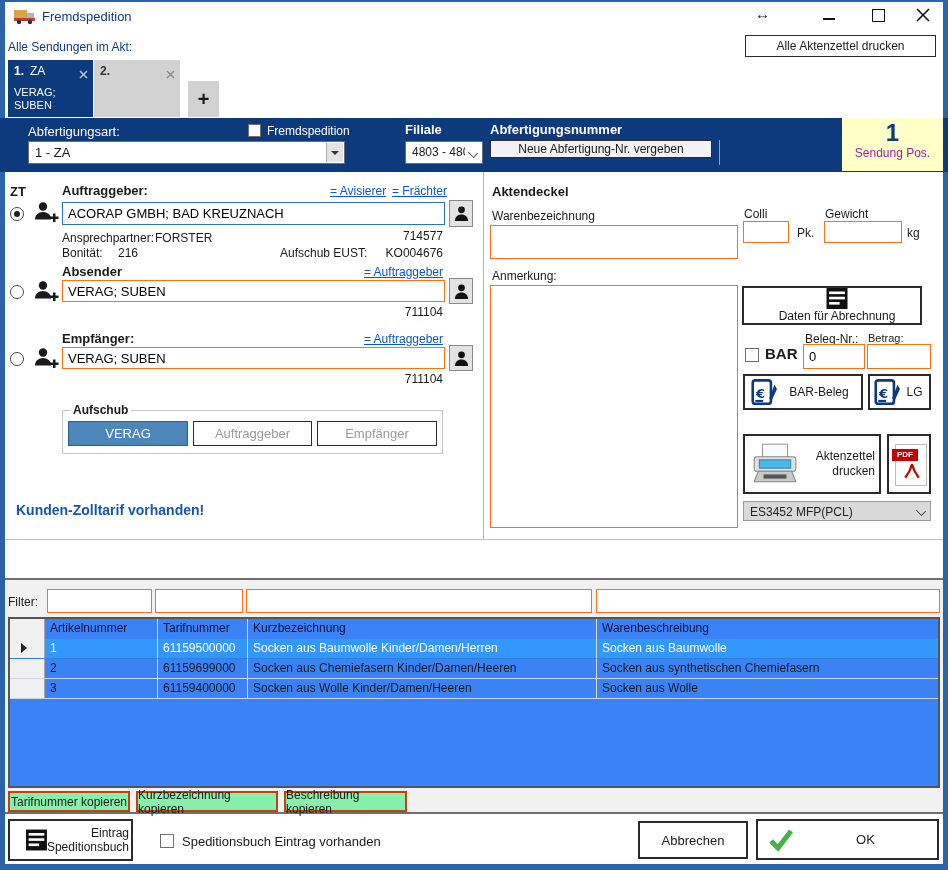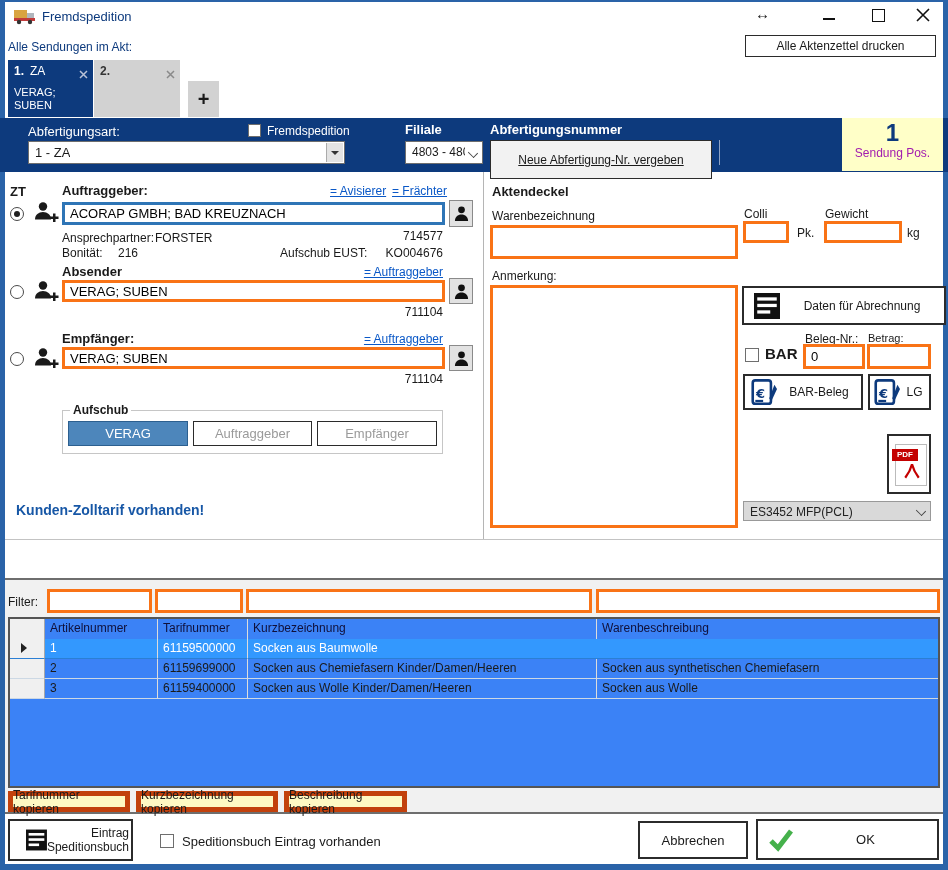--- a/index.html
+++ b/index.html
@@ -5,24 +5,24 @@
   html,body {margin:0;padding:0;background:#fff;}
   * {box-sizing:border-box;}
   .win {position:relative;width:948px;height:870px;background:#ffffff;font-family:"Liberation Sans",sans-serif;color:#1a1a1a;overflow:hidden;}
   .abs {position:absolute;}
   .strip {position:absolute;background:#2a63a8;}
   .navy {color:#0d3a7d;}
   .lbl {font-size:12px;}
   .blbl {font-size:13px;font-weight:bold;}
   .wlbl {color:#fff;font-size:13px;}
   .link {font-size:12px;color:#0a58c7;text-decoration:underline;cursor:pointer;}
-  .inp {position:absolute;border:3px solid #f97316;background:#fff;font-family:"Liberation Sans",sans-serif;font-size:13px;padding:2px 5px;outline:none;}
+  .inp {position:absolute;border:1px solid #f97316;background:#fff;font-family:"Liberation Sans",sans-serif;font-size:13px;padding:2px 5px;outline:none;}
   .btn {position:absolute;background:#fff;border:1px solid #2b2b2b;font-family:"Liberation Sans",sans-serif;font-size:12px;color:#1a1a1a;display:flex;align-items:center;justify-content:center;cursor:pointer;}
   .btn2 {border-width:2px;padding-left:16px;}
-  .graybtn {background:#fef9c3;border:5px solid #c2410c;}
+  .graybtn {background:#86efac;border:2px solid #c2410c;}
   .radio {position:absolute;width:14px;height:14px;border:1px solid #4a4a4a;border-radius:50%;background:#fff;}
   .radio.sel::after {content:"";position:absolute;left:3px;top:3px;width:6px;height:6px;border-radius:50%;background:#1f1f1f;}
   .cb {position:absolute;width:13px;height:13px;border:1px solid #6e6e6e;background:#fff;}
   .combo {position:absolute;background:#fff;border:1px solid #6e6e6e;font-size:13px;}
   .combo .txt {position:absolute;left:6px;top:3px;white-space:nowrap;overflow:hidden;text-align:right;}
   .ddbtn {position:absolute;right:1px;top:1px;bottom:1px;width:17px;background:#e3e3e3;border-left:1px solid #ababab;}
   .ddbtn::after {content:"";position:absolute;left:4px;top:8px;border:4px solid transparent;border-top-color:#333;}
   .chev {position:absolute;right:5px;top:7px;width:8px;height:8px;border-right:1.5px solid #444;border-bottom:1.5px solid #444;transform:rotate(45deg) scale(1,0.8);}
   .grp {position:absolute;border:1px solid #c6c6c6;}
   .grp-legend {position:absolute;background:#fff;padding:0 3px;font-size:12px;font-weight:bold;}
@@ -93,21 +93,21 @@
     <div class="combo" style="left:28px;top:23px;width:317px;height:23px;">
       <span class="txt">1 - ZA</span>
       <span class="ddbtn"></span>
     </div>
     <span class="abs wlbl" style="left:405px;top:4px;font-weight:bold;">Filiale</span>
     <div class="combo" style="left:405px;top:23px;width:78px;height:23px;font-size:12px;">
       <span class="txt ellip" style="right:17px;">4803 - 480</span>
       <span class="chev"></span>
     </div>
     <span class="abs wlbl" style="left:490px;top:4px;font-weight:bold;">Abfertigungsnummer</span>
-    <div class="btn" style="left:490px;top:22px;width:222px;height:39px;background:#f2f2f2;text-decoration:underline;">Neue Abfertigung-Nr. vergeben</div>
+    <div class="btn" style="left:490px;top:22px;width:222px;height:18px;background:#f2f2f2;">Neue Abfertigung-Nr. vergeben</div>
     <div class="abs" style="left:719px;top:22px;width:1px;height:25px;background:#8fa3c4;"></div>
   </div>
   <div class="abs" style="left:842px;top:118px;width:101px;height:53px;background:#ffffc8;text-align:center;">
     <div style="margin-top:2px;font-size:24px;font-weight:bold;color:#0d3a7d;line-height:26px;">1</div>
     <div style="font-size:12px;color:#a21caf;">Sendung Pos.</div>
   </div>
 
   <div class="abs" style="left:483px;top:172px;width:1px;height:367px;background:#b5b5b5;"></div>
   <div class="abs" style="left:5px;top:539px;width:938px;height:1px;background:#c3c3c3;"></div>
 
@@ -190,21 +190,21 @@
   <textarea class="inp" style="left: 490px; top: 225px; width: 248px; height: 34px; resize: none;"></textarea>
   <span class="abs lbl" style="left:744px;top:207px;">Colli</span>
   <input class="inp" style="left: 743px; top: 221px; width: 46px; height: 22px;">
   <span class="abs lbl" style="left:797px;top:226px;">Pk.</span>
   <span class="abs lbl" style="left:825px;top:207px;">Gewicht</span>
   <input class="inp" style="left: 824px; top: 221px; width: 78px; height: 22px;">
   <span class="abs lbl" style="left:907px;top:226px;">kg</span>
   <span class="abs lbl" style="left:492px;top:269px;">Anmerkung:</span>
   <textarea class="inp" style="left: 490px; top: 285px; width: 248px; height: 243px; resize: none;"></textarea>
 
-  <div class="btn btn2" style="left:742px;top:286px;width:204px;height:39px;justify-content:space-between;padding-left:10px;">
+  <div class="btn btn2" style="left:742px;top:286px;width:180px;height:39px;justify-content:space-between;padding-left:10px;flex-direction:column;">
     <svg width="26" height="26" viewBox="0 0 24 24">
         <rect width="24" height="24" fill="#111"></rect>
         <rect x="3" y="4" width="18" height="3" fill="#fff"></rect>
         <rect x="3" y="10" width="18" height="3" fill="#fff"></rect>
         <rect x="3" y="16" width="12" height="3" fill="#fff"></rect>
       </svg>
     <span style="flex:1;text-align:center;">Daten für Abrechnung</span>
   </div>
 
   <span class="abs" style="left:805px;top:332px;font-size:12px;">Beleg-Nr.:</span>
@@ -226,20 +226,33 @@
   <div class="btn btn2" style="left:868px;top:374px;width:63px;height:36px;justify-content:flex-start;padding-left:4px;">
     <svg width="26" height="29" viewBox="0 0 30 32">
         <rect x="2" y="2" width="21" height="27" rx="3" fill="#fff" stroke="#0d3a7d" stroke-width="3"></rect>
         <text x="11" y="22" font-size="15" font-weight="bold" fill="#0d3a7d" text-anchor="middle" font-family="DejaVu Sans">€</text>
         <path d="M21 23 L27 7 L30 12 L24 25 z" fill="#0d3a7d"></path>
         <rect x="5" y="24.5" width="9" height="2.5" fill="#0d3a7d"></rect>
       </svg>
     <span style="flex:1;text-align:center;">LG</span>
   </div>
 
+  <div class="btn btn2" style="left:743px;top:434px;width:138px;height:60px;justify-content:flex-start;padding-left:6px;">
+    <svg width="48" height="42" viewBox="0 0 46 40">
+      <rect x="11" y="1" width="24" height="13" fill="#fafafa" stroke="#999"></rect>
+      <rect x="3" y="13" width="40" height="14" rx="3" fill="#e0e0e0" stroke="#888"></rect>
+      <rect x="8" y="16" width="30" height="8" fill="#49b8e8" stroke="#2a88b8"></rect>
+      <path d="M7 27 h32 l4 10 h-40 z" fill="#c9c9c9" stroke="#888"></path>
+      <rect x="12" y="30" width="22" height="4" fill="#555"></rect>
+    </svg>
+    <span style="flex:1;text-align:right;padding-right:4px;line-height:15px;">
+      <span>Aktenzettel</span><br>
+      <span>drucken</span>
+    </span>
+  </div>
   <div class="btn btn2" style="left:887px;top:434px;width:44px;height:60px;">
     <span class="abs" style="left:6px;top:8px;width:32px;height:42px;background:#fff;border:1px solid #bbb;">
       <span class="abs" style="left:-4px;top:4px;width:26px;height:12px;background:#c40000;color:#fff;font-size:8px;font-weight:bold;text-align:center;line-height:12px;">PDF</span>
       <svg width="18" height="16" viewBox="0 0 16 14" class="abs" style="left:7px;top:18px;">
           <path d="M2 13 C5 9 7 5 8 1 C9 5 11 9 14 13" stroke="#c40000" stroke-width="2" fill="none"></path>
         </svg>
     </span>
   </div>
 
   <div class="abs" style="left:743px;top:501px;width:188px;height:20px;background:#d9d9d9;border:1px solid #999;">
@@ -263,20 +276,21 @@
       <div class="gc c4">Warenbeschreibung</div>
     </div>
     <div class="gr rowsel">
       <div class="gc c0" style="padding:3px 0 0 10px;">
         <svg width="8" height="12" viewBox="0 0 8 12">
             <path d="M1 1 L7 6 L1 11 z" fill="#222"></path>
           </svg>
       </div>
       <div class="gc c1">1</div>
       <div class="gc c2">61159500000</div>
+      <div class="gc c3">Socken aus Baumwolle Kinder/Damen/Herren</div>
       <div class="gc c4">Socken aus Baumwolle</div>
     </div>
     <div class="gr">
       <div class="gc c0"></div>
       <div class="gc c1">2</div>
       <div class="gc c2">61159699000</div>
       <div class="gc c3">Socken aus Chemiefasern Kinder/Damen/Heeren</div>
       <div class="gc c4">Socken aus synthetischen Chemiefasern</div>
     </div>
     <div class="gr">

